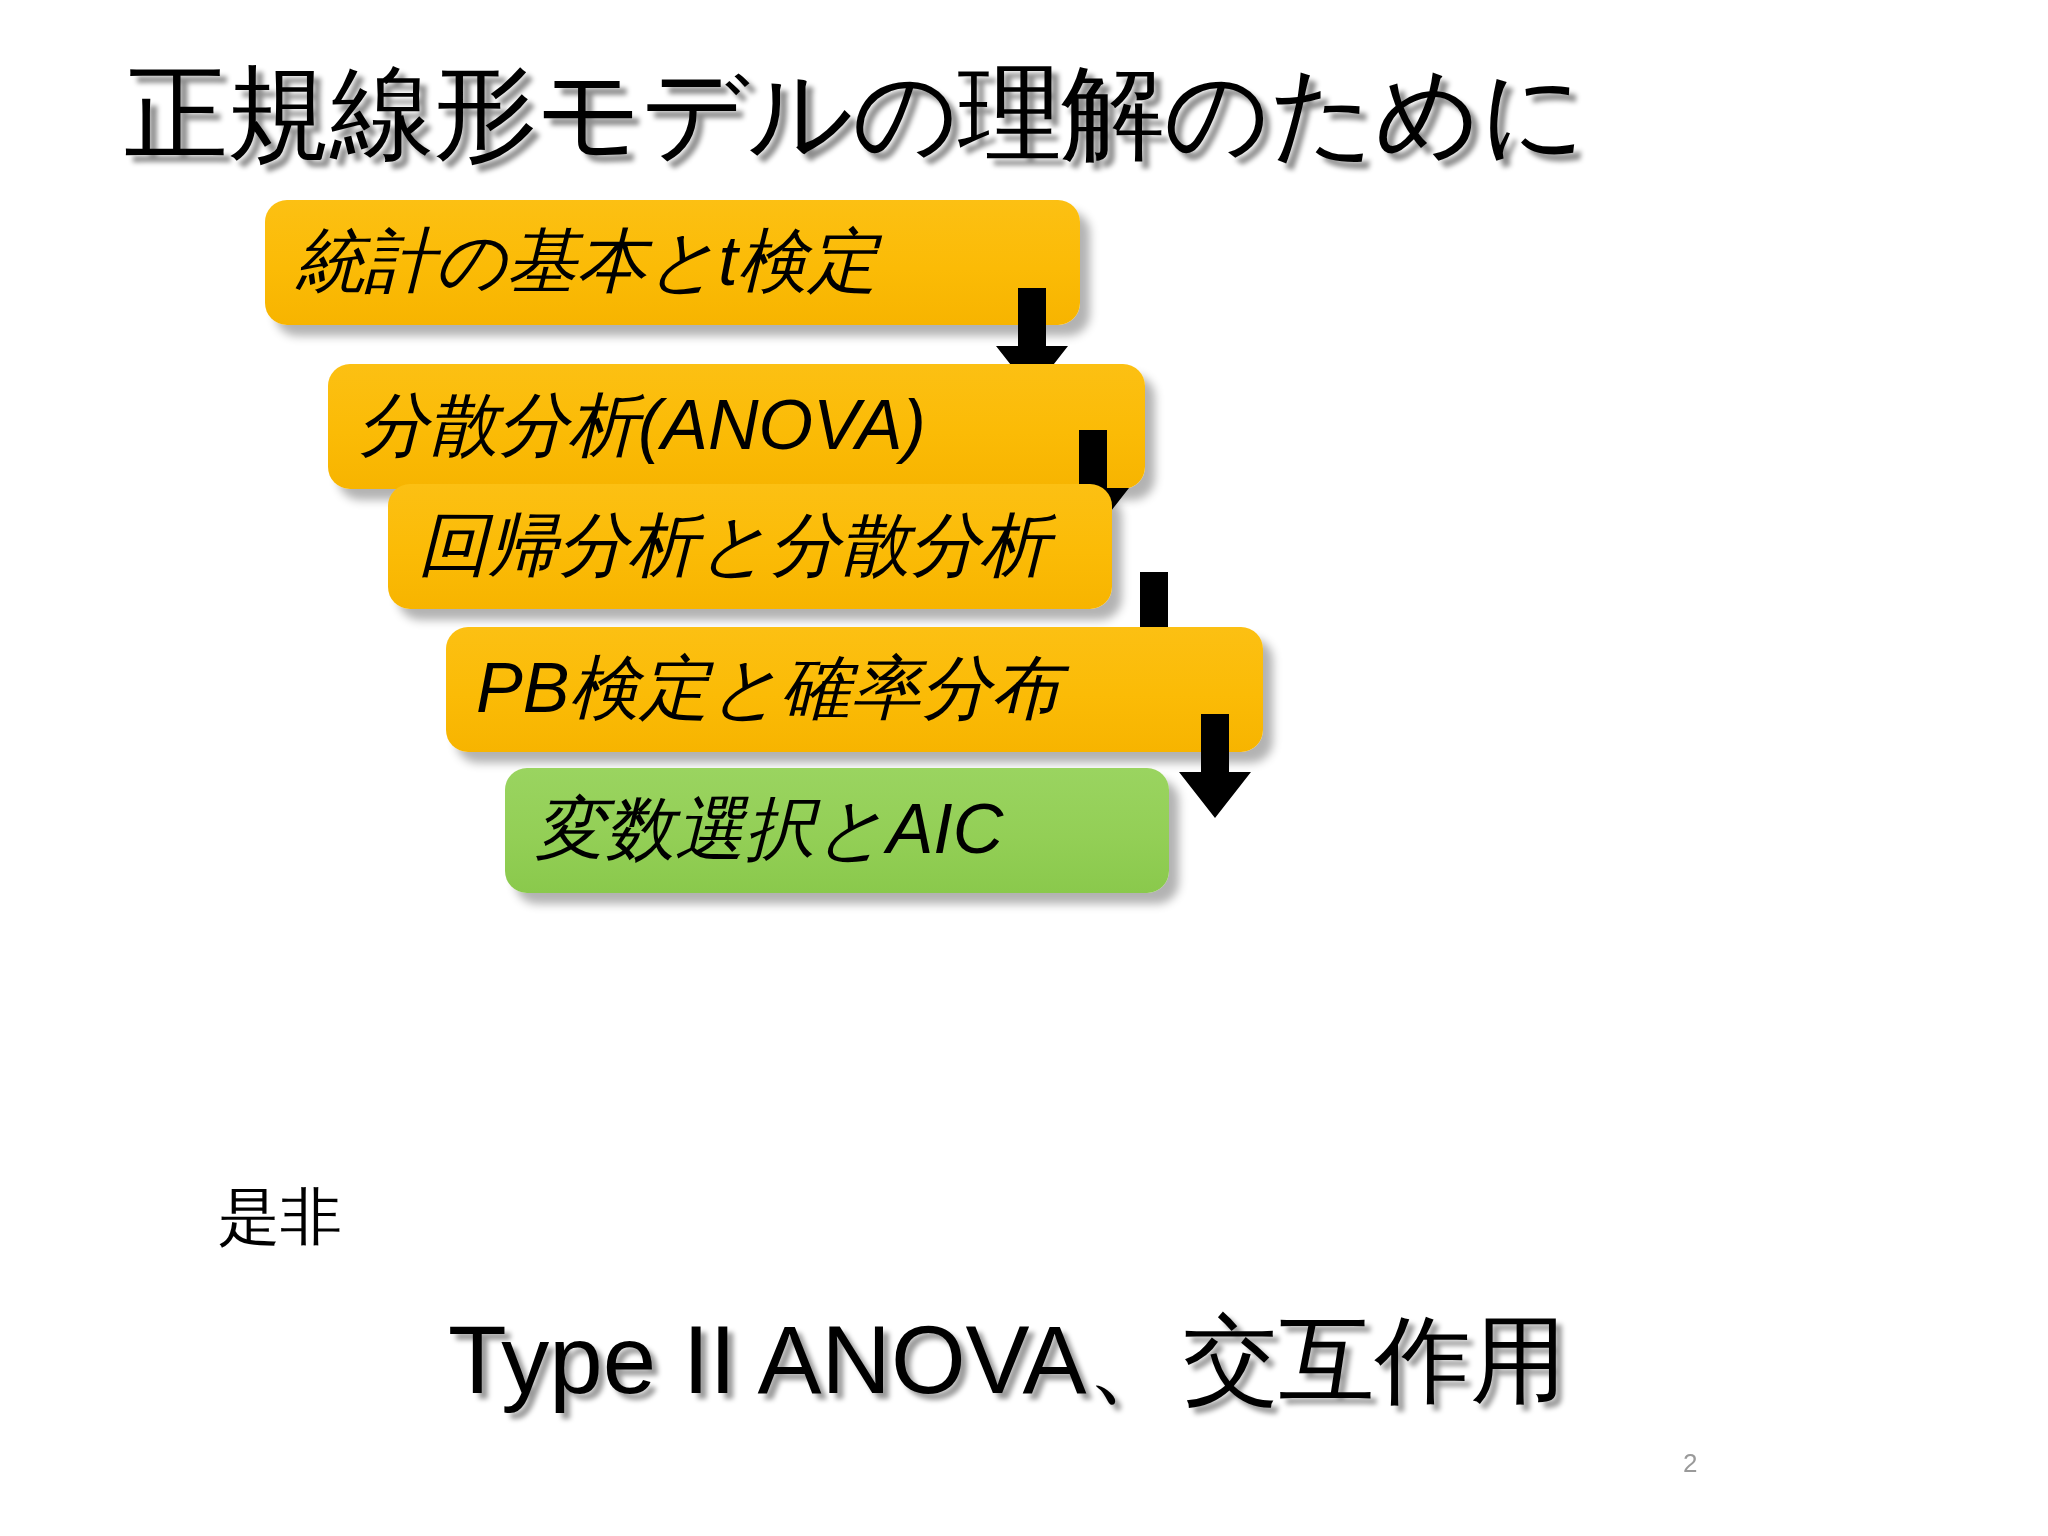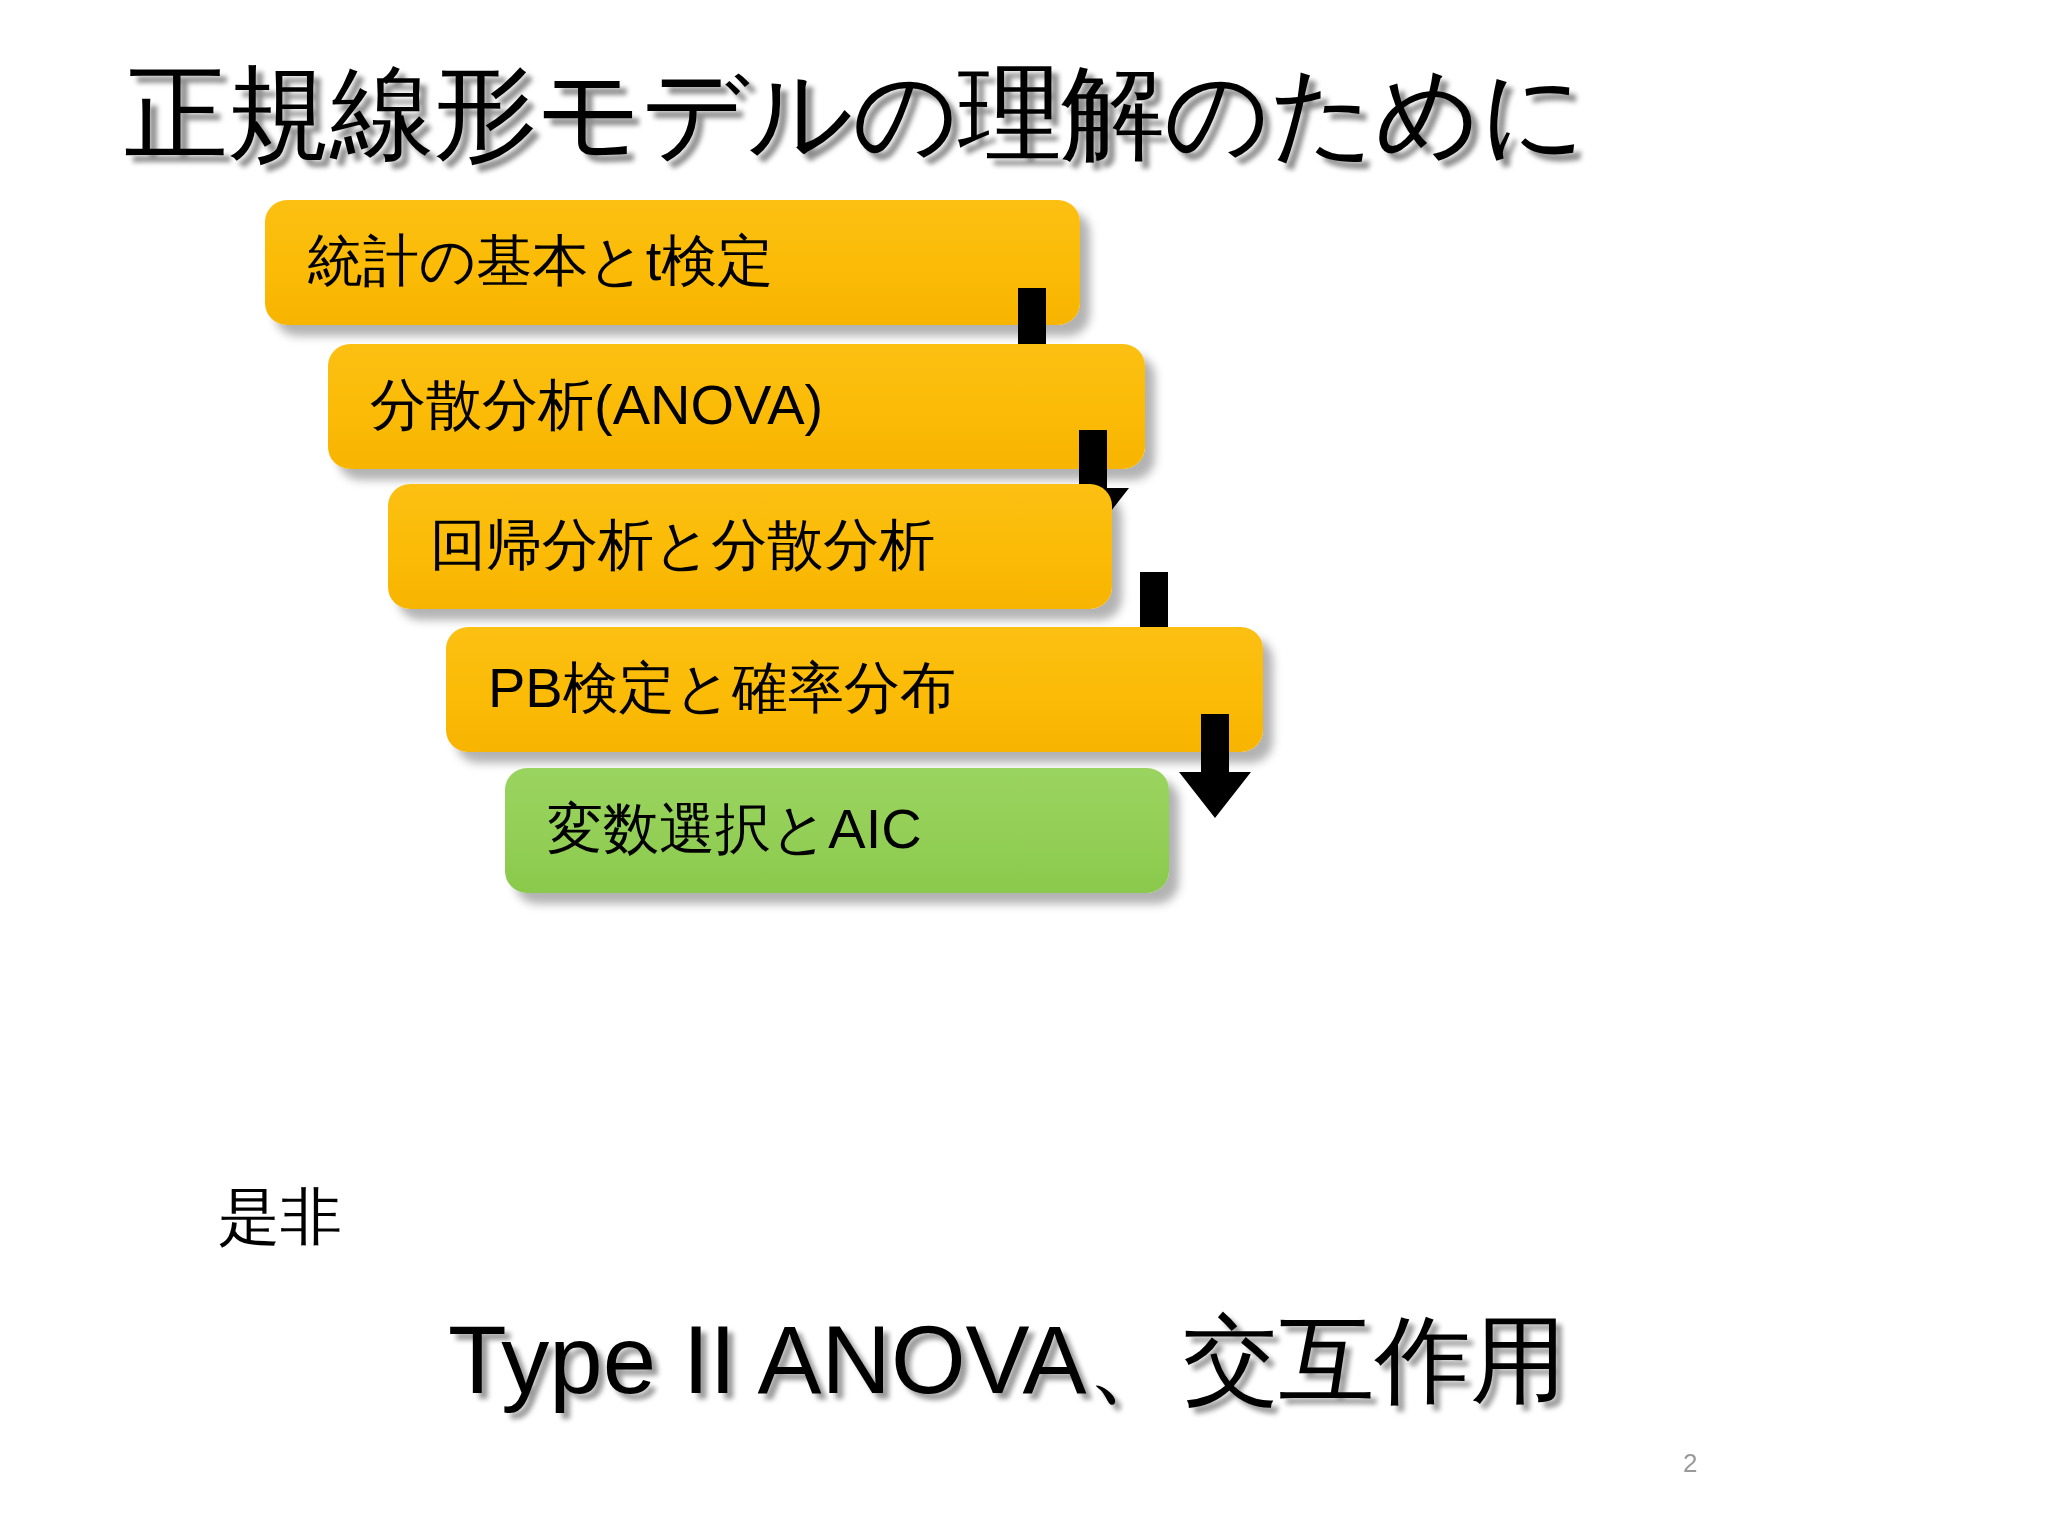--- a/index.html
+++ b/index.html
@@ -38,37 +38,38 @@
   
   .flow-box {
     position: absolute;
     border-radius: 22px;
     box-shadow: 10px 11px 10px rgba(0,0,0,0.30);
     display: flex;
     align-items: center;
     box-sizing: border-box;
   }
   .flow-box .box-label {
-    font-size: 56px;
+    font-size: 70px;
     line-height: 1;
     color: #000000;
     white-space: nowrap;
     letter-spacing: 0px;
-    padding-left: 42px;
+    padding-left: 30px;
     transform: translateY(-2px);
+    font-style: italic;
   }
   .box-yellow {
     background: linear-gradient(180deg, #fcc013 0%, #fbbb06 55%, #f7b400 100%);
   }
   .box-green {
     background: linear-gradient(180deg, #9ad460 0%, #93cf56 55%, #8ac94c 100%);
   }
 
   #box-1 { left: 237px; top: 200px;  width: 815px;  height: 125px; }
-  #box-2 { left: 300px; top: 344px;  width: 817px;  height: 125px; }
+  #box-2 { left: 300px; top: 364px;  width: 817px;  height: 125px; }
   #box-3 { left: 360px; top: 484px;  width: 724px;  height: 125px; }
   #box-4 { left: 418px; top: 627px;  width: 817px;  height: 125px; }
   #box-5 { left: 477px; top: 768px;  width: 664px;  height: 125px; }
 
   
   .arrow-down {
     position: absolute;
     width: 72px;
     height: 104px;
   }

